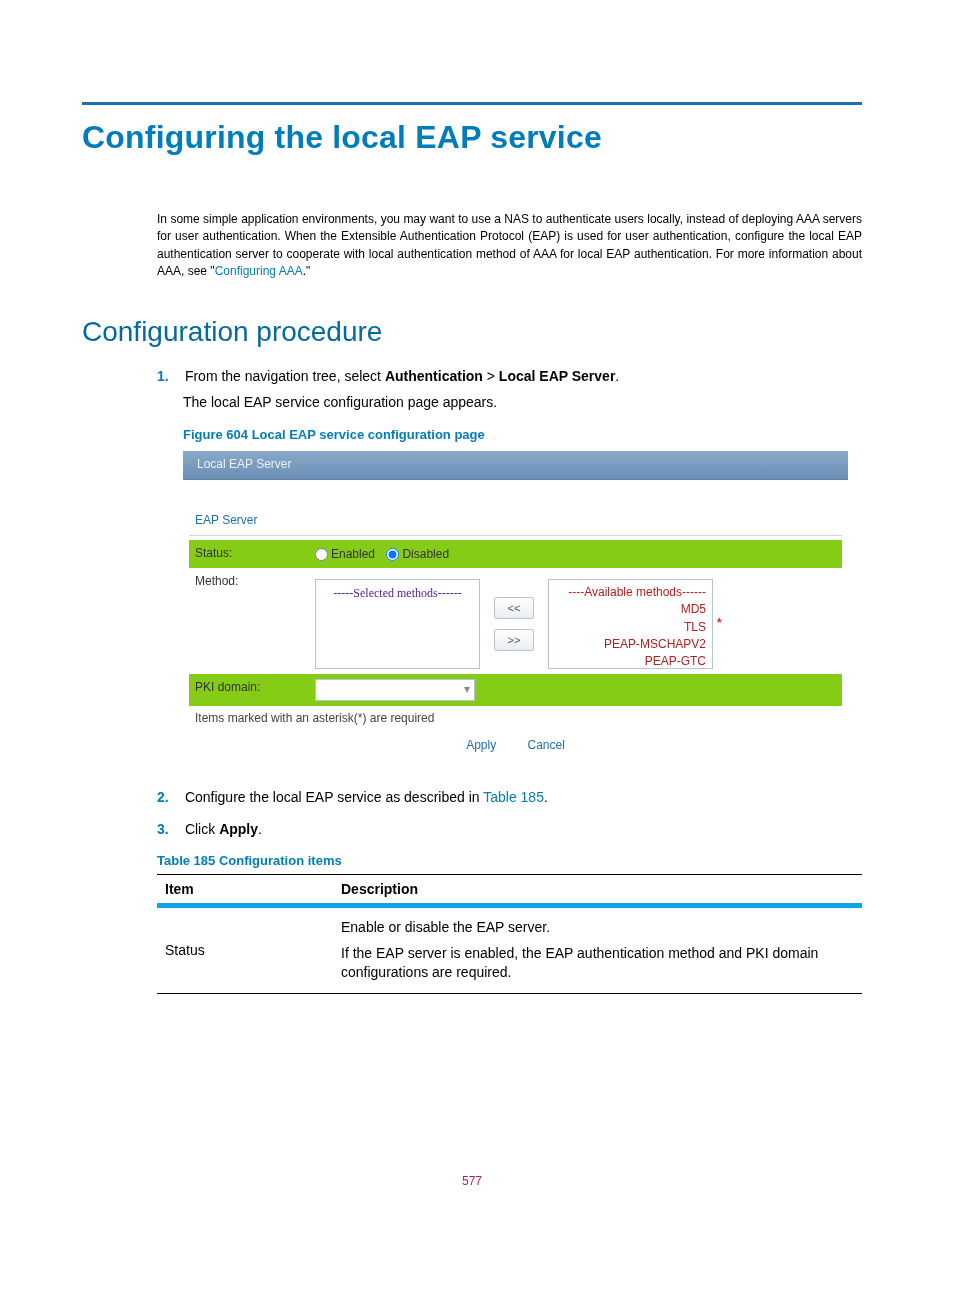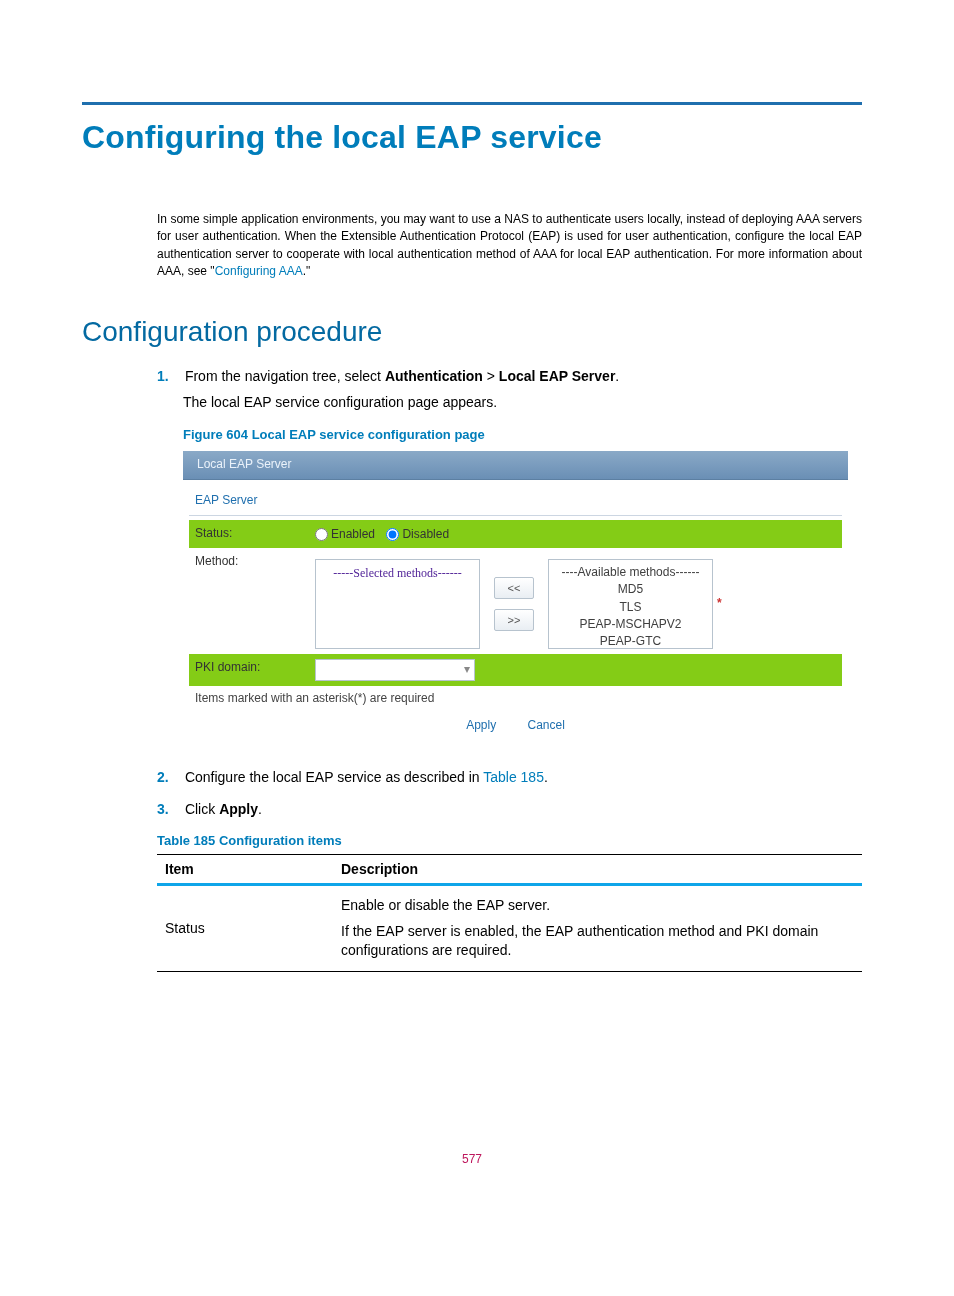--- a/index.html
+++ b/index.html
@@ -75,21 +75,21 @@
   .tabbar {
     background: linear-gradient(#8aa9c7, #6a8fb5);
     height: 28px;
     display: flex;
     align-items: center;
     padding-left: 14px;
     color: #eaf2fa;
     border-bottom: 1px solid #5c7fa2;
   }
   .tabbar .tab { font-size: 12px; }
-  .panel { padding: 12px 6px 6px 6px; background: #fff; }
+  .panel { padding: 32px 6px 6px 6px; background: #fff; }
   .section-label {
     color: #1f6fae;
     font-size: 12px;
     padding: 0 0 6px 6px;
   }
   .hr-thin {
     border: none;
     border-top: 1px solid #ccd6e2;
     margin: 0 0 4px 0;
   }
@@ -110,23 +110,23 @@
     gap: 4px;
     align-items: center;
     margin-top: 6px;
   }
   .listbox {
     border: 1px solid #b7c3ce;
     background: #fff;
     height: 80px;
     padding: 4px 6px;
     font-size: 12px;
-    color: #404040;
+    color: #b91c1c;
     overflow: hidden;
-    text-align: center;
+    text-align: right;
   }
   .listbox.selected { color: #4c1d95; text-align: center; line-height: 18px; font-family: Liberation Serif, serif; }
   .move-btns { display: flex; flex-direction: column; gap: 10px; align-items: center; }
   .move-btn {
     width: 40px;
     height: 22px;
     border: 1px solid #b7c3ce;
     background: linear-gradient(#fff, #e9eef3);
     color: #555;
     font-size: 11px;
@@ -159,21 +159,21 @@
 
   table.cfgtable {
     border-collapse: collapse;
     width: 100%;
     margin-top: 4px;
     font-size: 14px;
   }
   table.cfgtable th {
     text-align: left;
     border-top: 1px solid #000;
-    border-bottom: 3px solid #0ea5e9;
+    border-bottom: 5px solid #0ea5e9;
     padding: 6px 8px;
     font-weight: bold;
   }
   table.cfgtable td {
     border-bottom: 1px solid #000;
     padding: 10px 8px;
     vertical-align: middle;
     line-height: 1.4;
   }
   .page-num {

